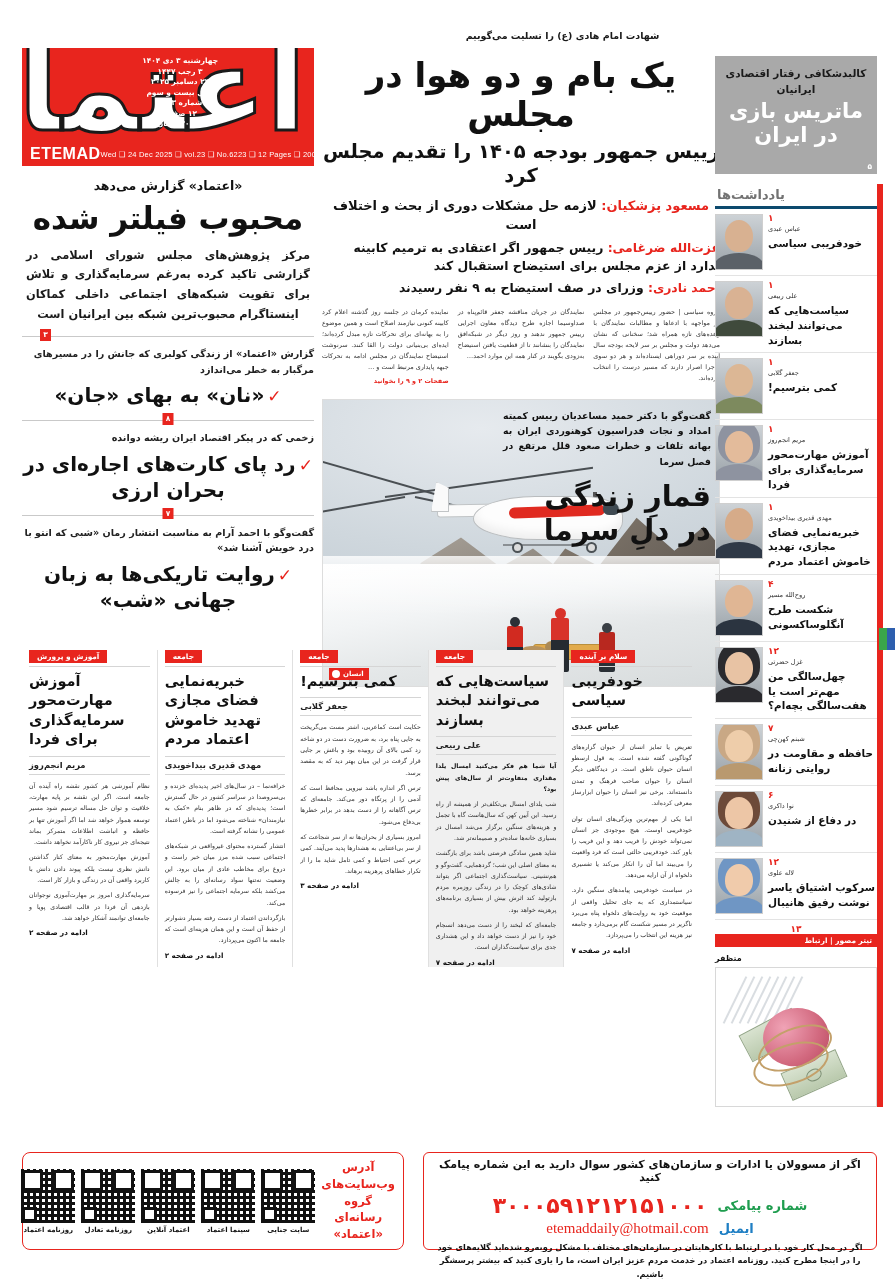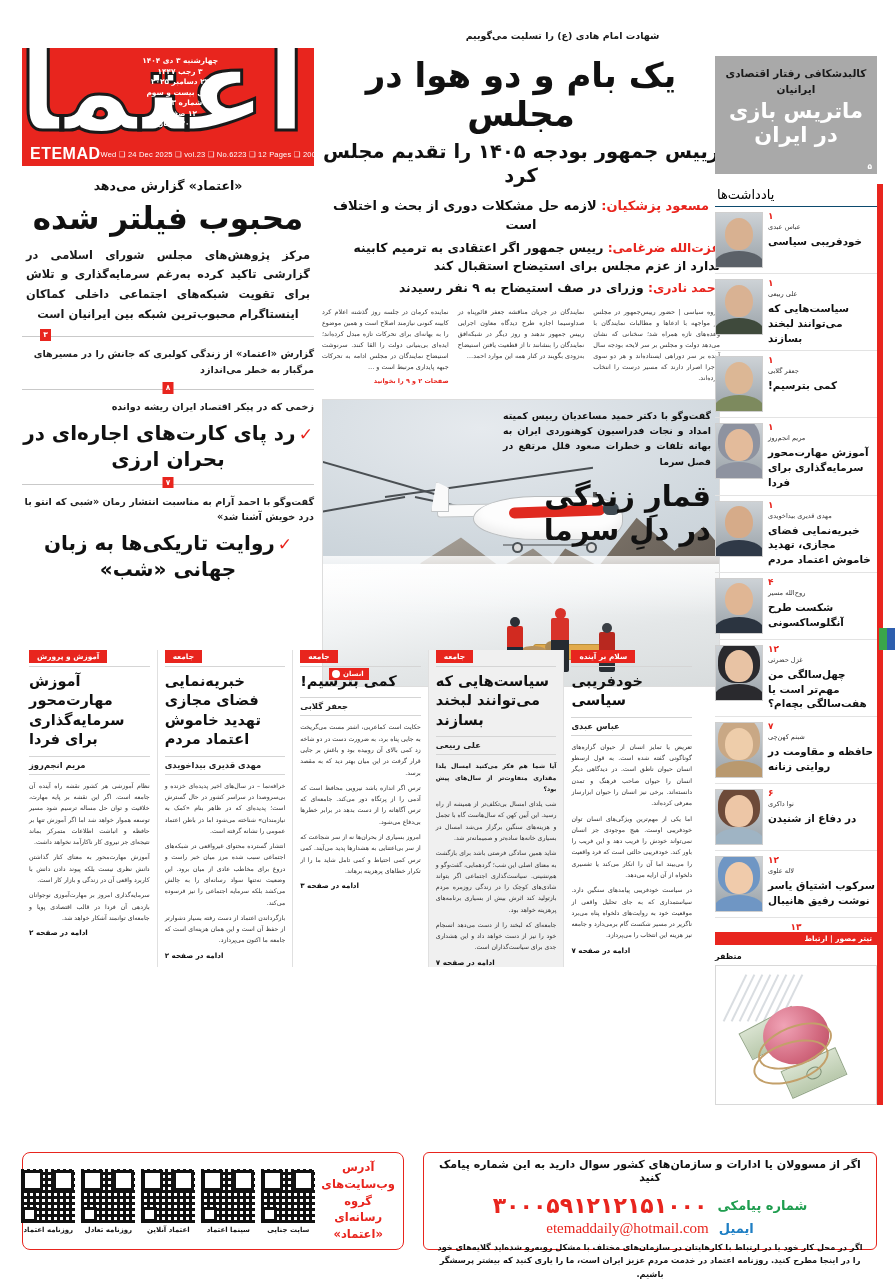--- a/index.html
+++ b/index.html
@@ -341,22 +341,22 @@
     font-size: 7.5px; color: #fff; font-weight: bold;
   }
 
   .notes-wrap { position: relative; margin-top: 10px; }
   .notes-bar {
     position: absolute; right: -6px; top: 0; bottom: 0;
     width: 6px; background: #e8251e;
   }
   .notes-head {
     text-align: left; padding: 3px 4px 4px 2px;
-    font-size: 13px; font-weight: normal; color: #000000;
-    border-bottom: 1px solid #0c4a6e;
+    font-size: 13px; font-weight: bold; color: #737373;
+    border-bottom: 3px solid #0c4a6e;
   }
   .note {
     display: flex; direction: rtl;
     gap: 5px; padding: 5px 2px 5px 0;
     border-bottom: 1px solid #e3e3e3;
     align-items: flex-start;
   }
   .note .txt { flex: 1; text-align: left; }
   .note .num { font-size: 9px; font-weight: bold; color: #e8251e; line-height: 1; }
   .note .author { font-size: 6.6px; color: #333; margin: 2px 0 3px 0; }
@@ -532,20 +532,23 @@
     <div class="kicker-center">«اعتماد» گزارش می‌دهد</div>
     <div class="lead-title">محبوب فیلتر شده</div>
     <div class="lead-deck">مرکز پژوهش‌های مجلس شورای اسلامی در گزارشی تاکید کرده به‌رغم سرمایه‌گذاری و تلاش برای تقویت شبکه‌های اجتماعی داخلی کماکان اینستاگرام محبوب‌ترین شبکه بین ایرانیان است</div>
 
     <div class="rule left">
       <span class="pg">۳</span>
     </div>
 
     <div>
       <div class="teaser-sub">گزارش «اعتماد» از زندگی کولبری که جانش را در مسیرهای مرگبار به خطر می‌اندازد</div>
+      <div class="teaser-title">
+        <span class="tick">✓</span><span>«نان» به بهای «جان»</span>
+      </div>
     </div>
 
     <div class="rule">
       <span class="pg">۸</span>
     </div>
 
     <div>
       <div class="teaser-sub">زخمی که در پیکر اقتصاد ایران ریشه دوانده</div>
       <div class="teaser-title">
         <span class="tick">✓</span><span>رد پای کارت‌های اجاره‌ای در بحران ارزی</span>

